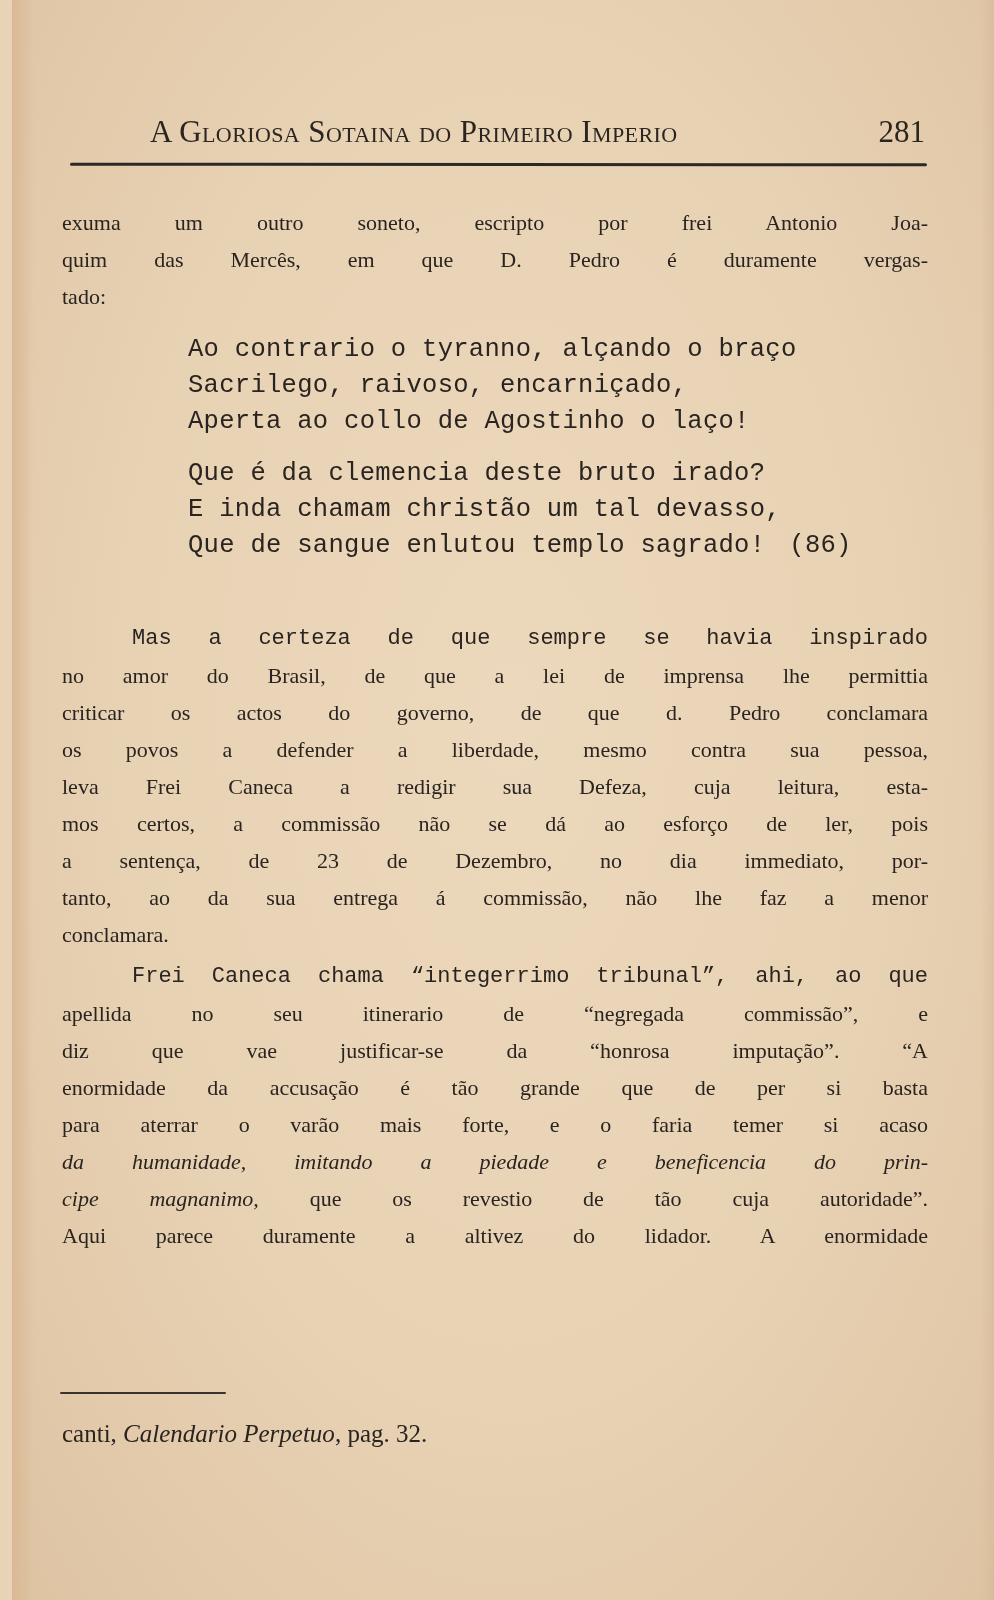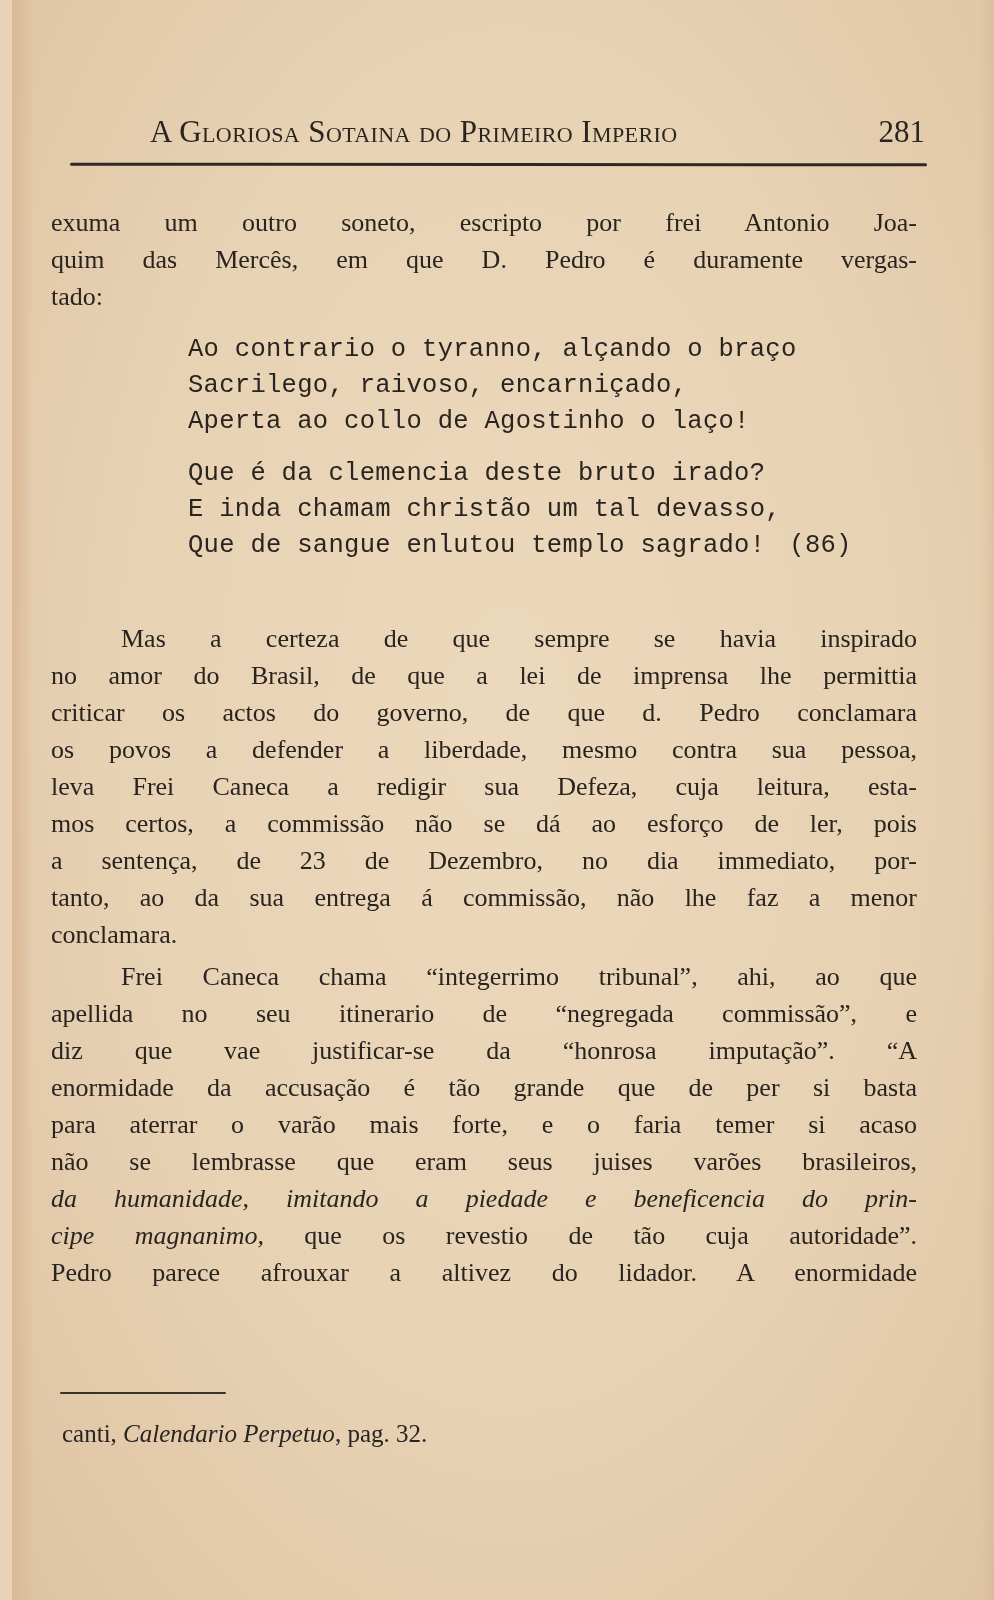--- a/index.html
+++ b/index.html
@@ -65,37 +65,38 @@
       left: 58px;
       top: 163px;
       width: 857px;
       height: 3px;
       background: #2e2824;
       border-radius: 2px;
       transform: rotate(0.05deg);
     }
     .text {
       position: absolute;
-      left: 39px;
+      left: 50px;
       width: 866px;
-      font-size: 26px;
+      font-size: 22px;
       line-height: 37px;
       text-align: justify;
       color: #2a2420;
     }
     .line {
       display: block;
       white-space: nowrap;
       text-align-last: justify;
     }
     .line.last {
       text-align-last: left;
     }
     .indent {
       padding-left: 70px;
+      font-family: Liberation Mono, monospace;
     }
     .para1 { top: 204px; }
     .poem {
       position: absolute;
       left: 176px;
       font-size: 25.5px;
       line-height: 36px;
       color: #2a2420;
       font-family: Liberation Mono, monospace;
     }
@@ -168,24 +169,23 @@
     <span class="line">tanto, ao da sua entrega á commissão, não lhe faz a menor</span>
     <span class="line last">conclamara.</span>
   </div>
 
   <div class="text para3">
     <span class="line indent">Frei Caneca chama “integerrimo tribunal”, ahi, ao que</span>
     <span class="line">apellida no seu itinerario de “negregada commissão”, e</span>
     <span class="line">diz que vae justificar-se da “honrosa imputação”. “A</span>
     <span class="line">enormidade da accusação é tão grande que de per si basta</span>
     <span class="line">para aterrar o varão mais forte, e o faria temer si acaso</span>
-    <span class="line">não se lembrasse que eram seus juises varões brasileiros,</span>
     <span class="line"><i>da humanidade, imitando a piedade e beneficencia do prin-</i></span>
     <span class="line"><i>cipe magnanimo,</i><span> que os revestio de tão cuja autoridade”.</span></span>
-    <span class="line">Pedro parece afrouxar a altivez do lidador.  A enormidade</span>
+    <span class="line">Aqui parece duramente a altivez do lidador.  A enormidade</span>
   </div>
 
   <div class="footnote-rule"></div>
 
   <div class="footnote">
     <span class="line last"><span>canti, </span><i>Calendario Perpetuo</i><span>, pag. 32.</span></span>
   </div>
 
 </div>
 

